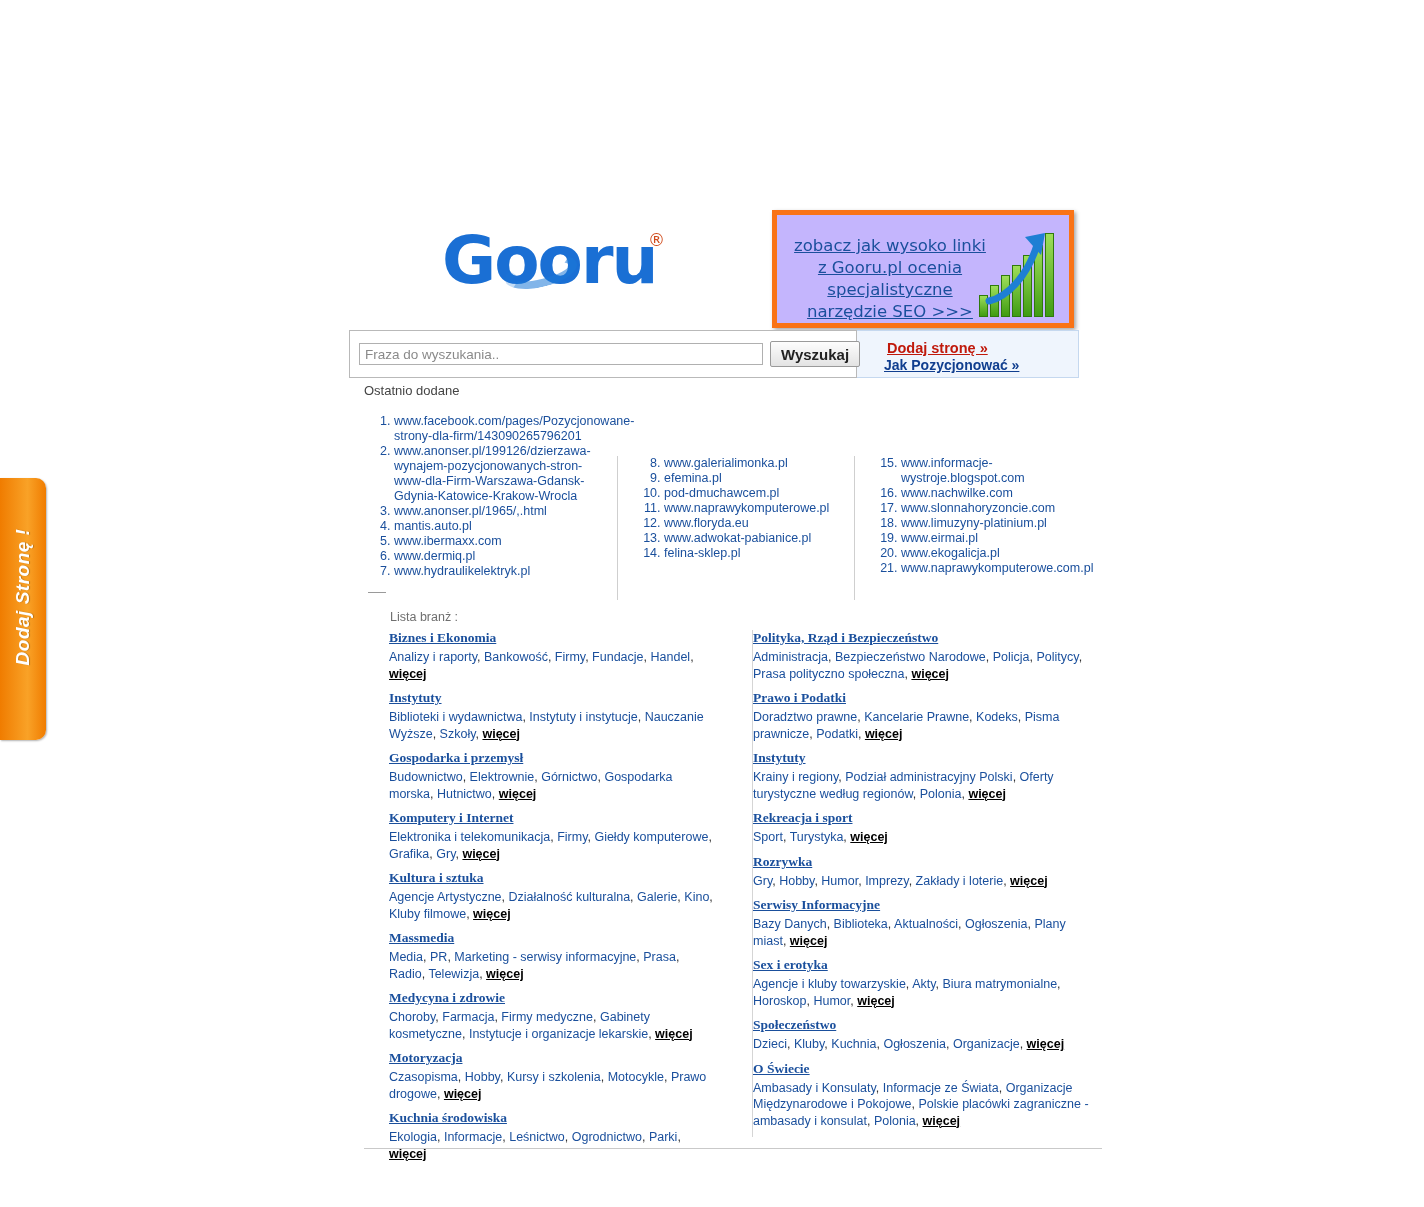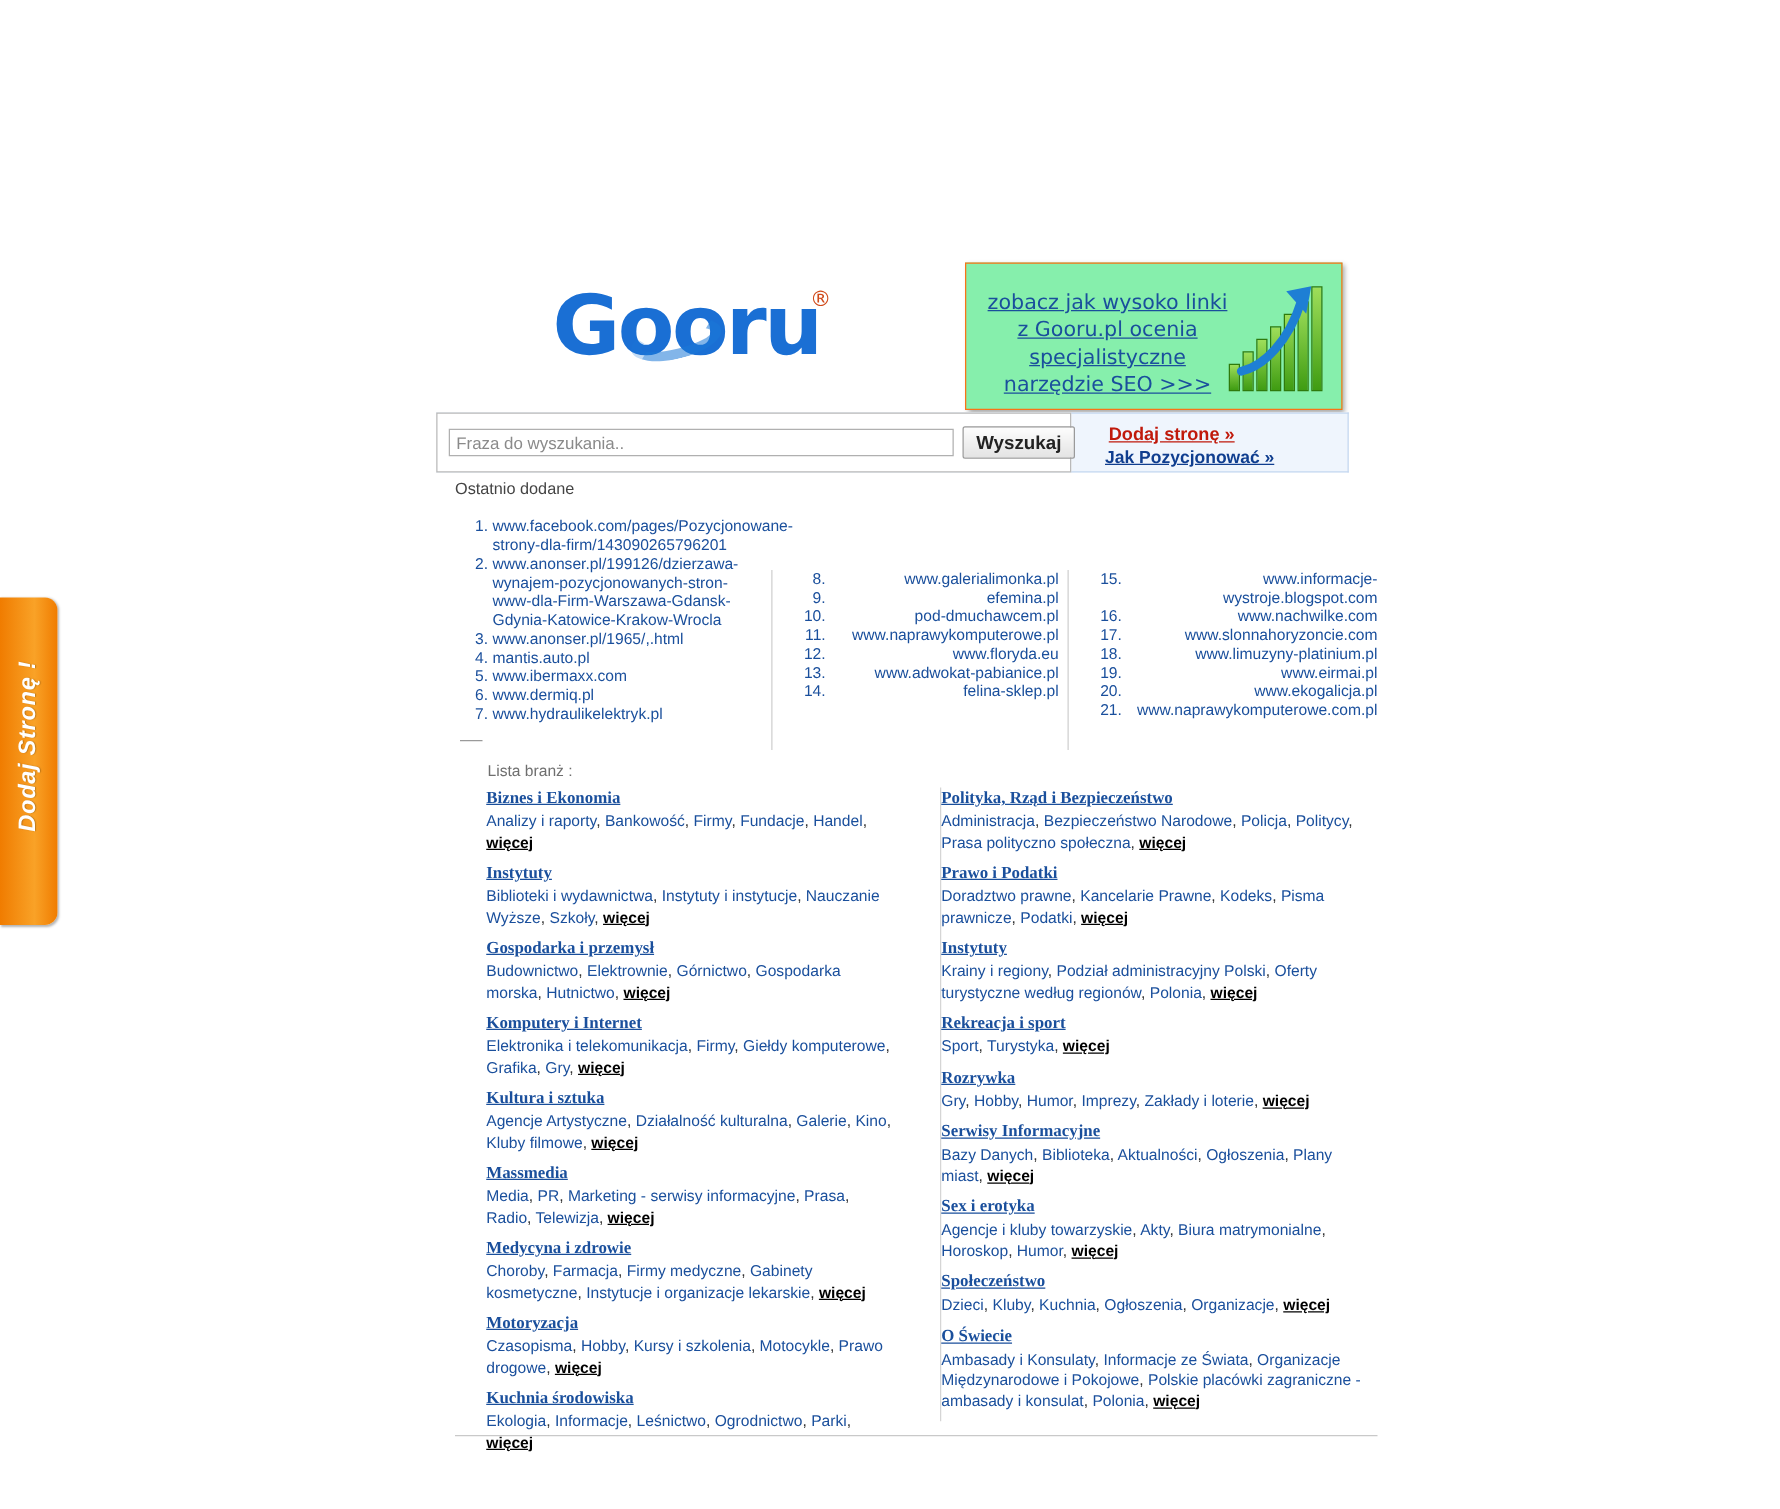--- a/index.html
+++ b/index.html
@@ -73,22 +73,22 @@
     font-size: 17px;
     font-weight: normal;
     color: #d04a1a;
   }
 
   
   .banner {
     position: absolute;
     left: 772px; top: 210px;
     width: 302px; height: 118px;
-    background: #86efac;
-    border: 1px solid #f97316;
+    background: #c4b5fd;
+    border: 5px solid #f97316;
     box-shadow: 2px 2px 4px rgba(0,0,0,.35);
     overflow: hidden;
     padding-left: 28px;
   }
   .banner-text {
     position: absolute;
     left: 8px; top: 20px;
     width: 210px;
     text-align: center;
     font-size: 16.5px;
@@ -191,21 +191,21 @@
     font-size: 12.5px;
     line-height: 15px;
     color: #1a4f9c;
   }
   .rcol ol { margin: 0; padding-left: 30px; }
   .rcol li { margin: 0; padding: 0; }
   .rcol a { color: #1a4f9c; text-decoration: none; }
   .rcol-1 { left: 0; width: 245px; }
   .rcol-2 { left: 253px; width: 230px; border-left: 1px solid #cfcfcf; padding-left: 12px; top: 42px; height: 144px;}
   .rcol-3 { left: 490px; width: 248px; border-left: 1px solid #cfcfcf; padding-left: 12px; top: 42px; height: 144px;}
-  .rcol-2 ol, .rcol-3 ol { padding-left: 34px; text-align: right; }
+  .rcol-2 ol, .rcol-3 ol { padding-left: 34px; }
 
   .hr-short {
     position: absolute;
     left: 368px; top: 592px;
     width: 18px;
     border-top: 1px solid #9a9a9a;
   }
 
   .lista-branz {
     position: absolute;

